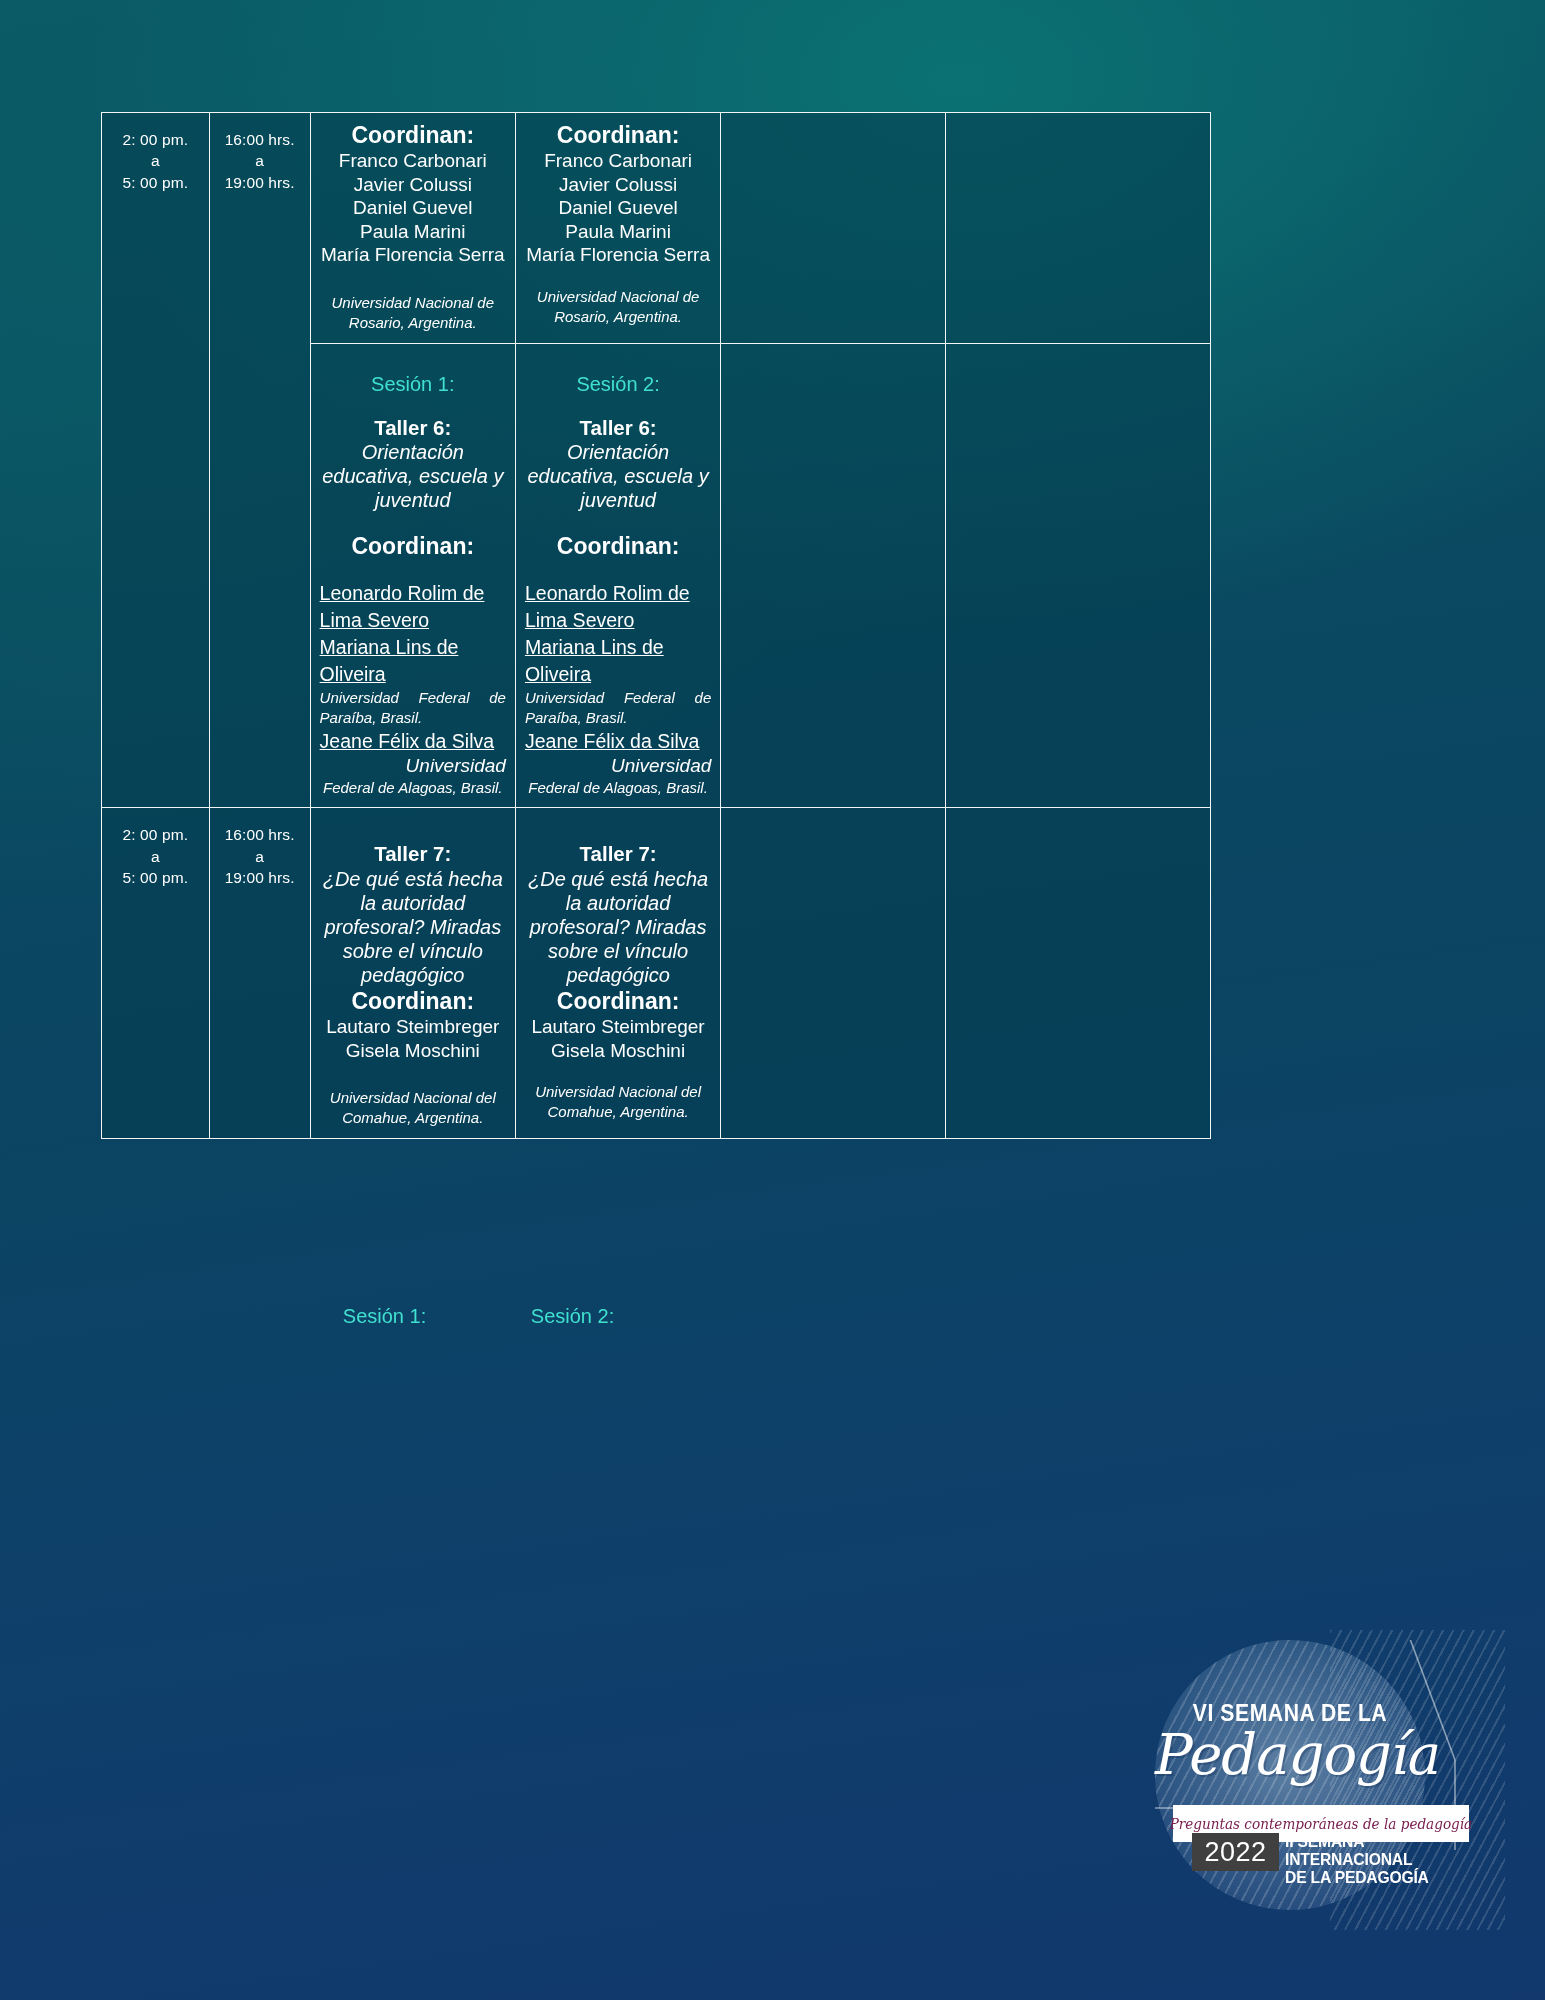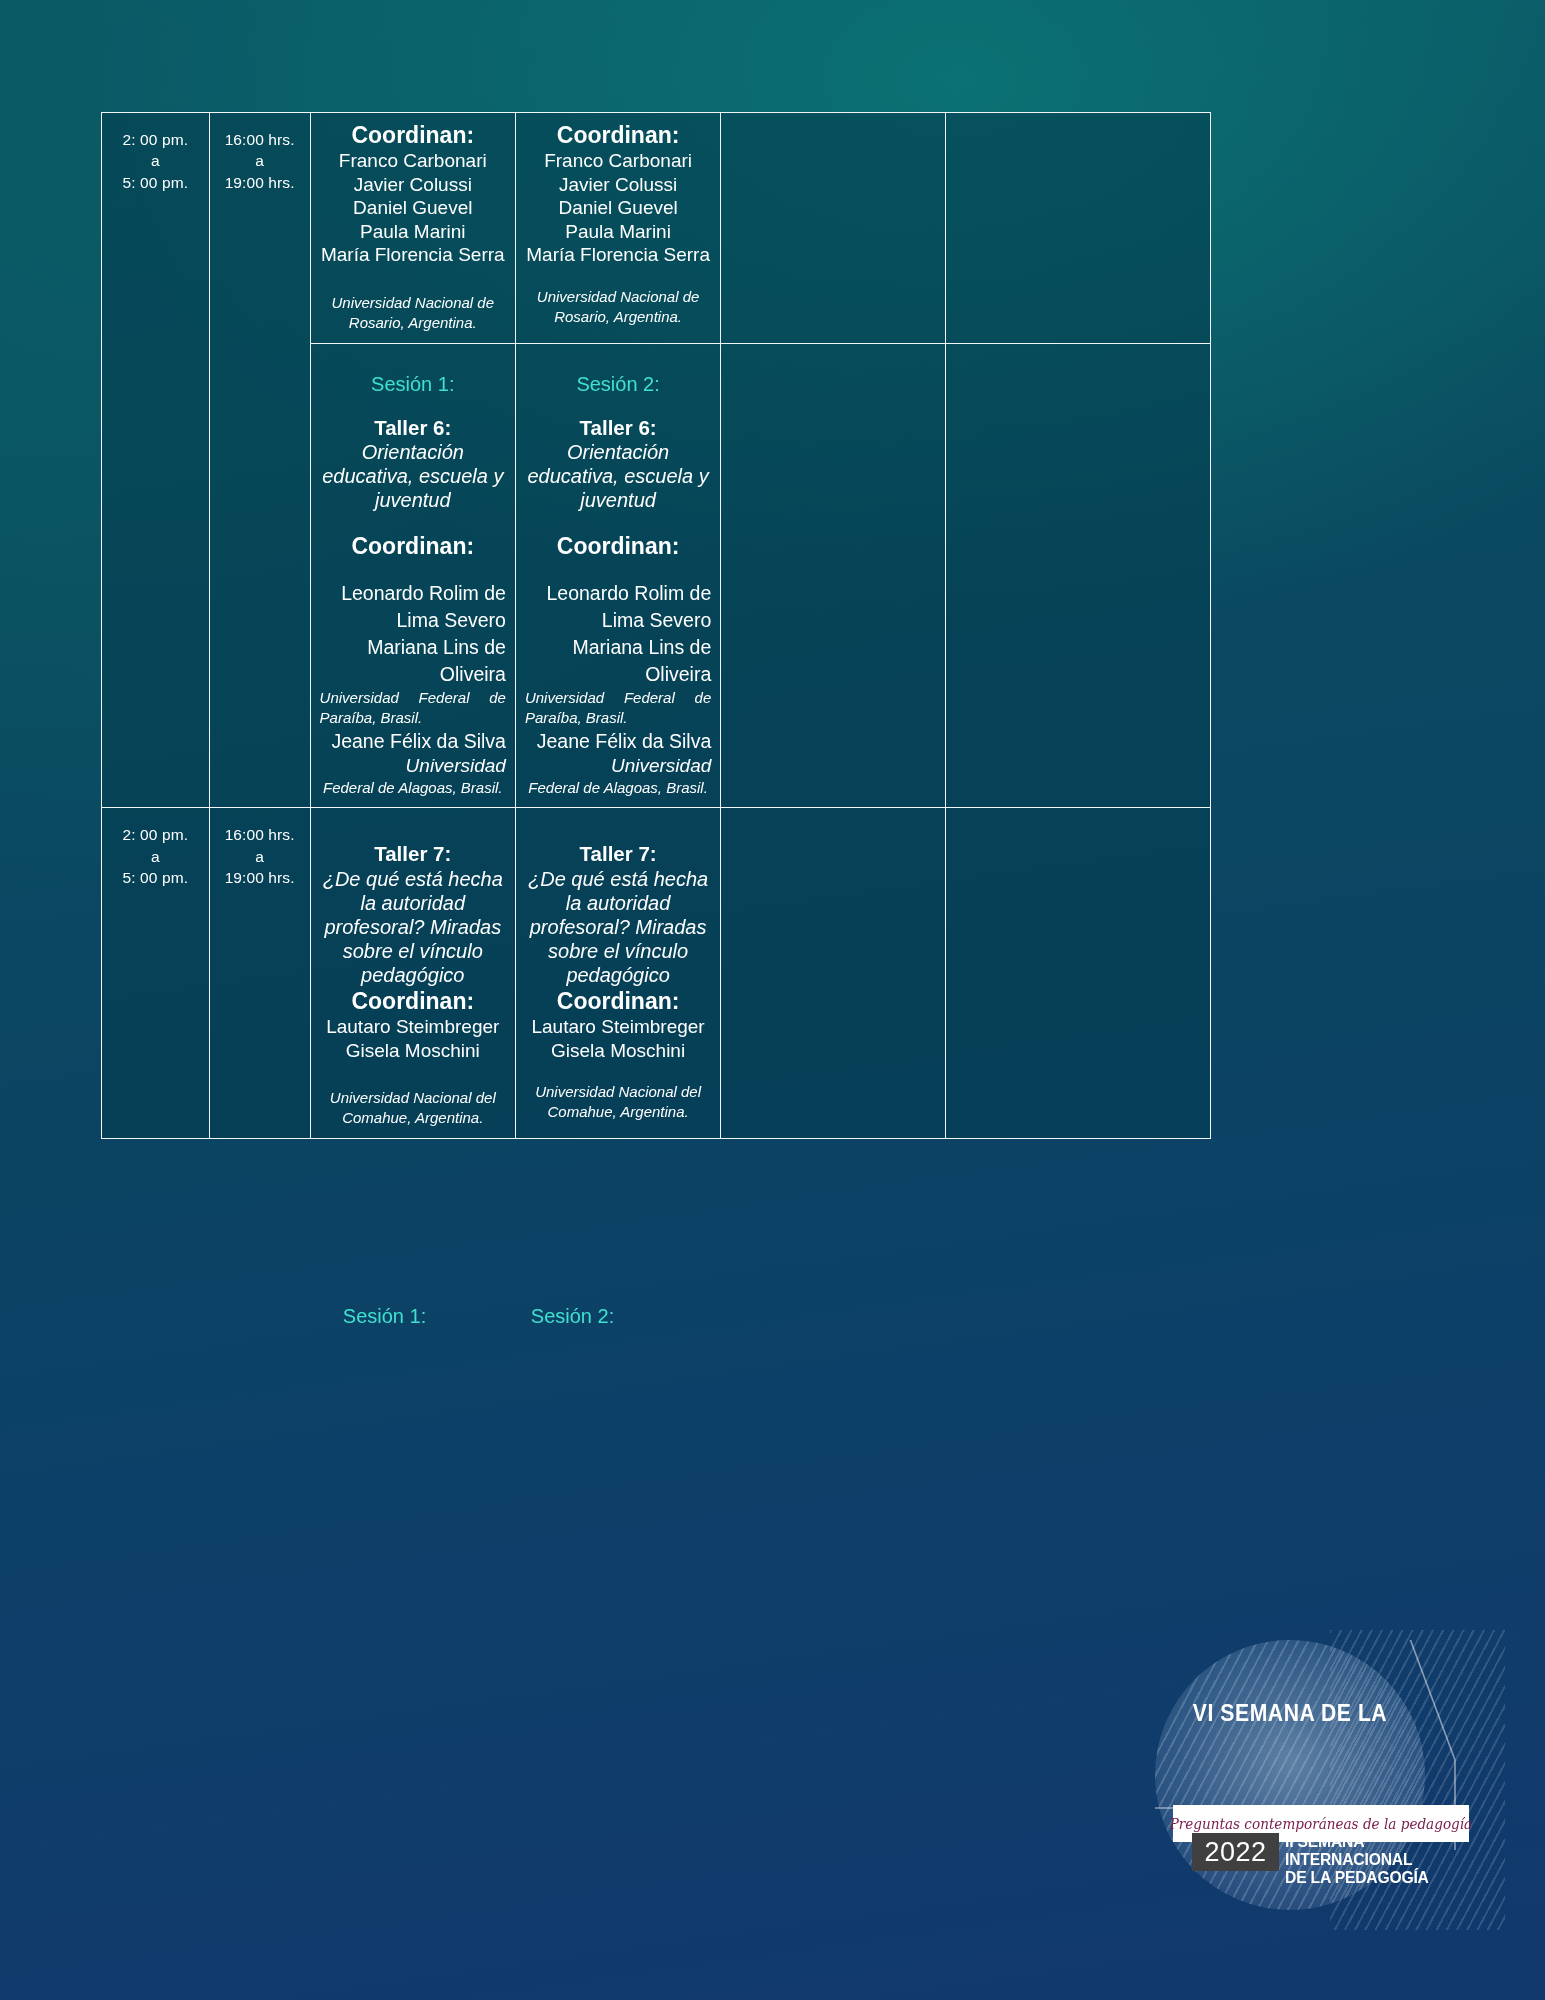--- a/index.html
+++ b/index.html
@@ -68,22 +68,23 @@
   }
   .name-line {
     font-size: 19px;
     line-height: 1.24;
     text-align: center;
     font-weight: 300;
   }
   .name-line-lg {
     font-size: 19.5px;
     line-height: 1.38;
-    text-align: right;
+    text-align: left;
     font-weight: 300;
+    text-decoration: underline;
   }
   .uni-ital {
     font-style: italic;
     font-size: 15px;
     line-height: 1.33;
     text-align: center;
     font-weight: 400;
   }
   .uni-ital-just {
     font-style: italic;
@@ -397,20 +398,21 @@
 <div id="logo">
   <div id="logo-circle"></div>
   <div id="logo-hatch-right"></div>
   <svg id="logo-diag" viewBox="0 0 330 280">
     <line x1="248" y1="-20" x2="300" y2="120" stroke="rgba(255,255,255,0.5)" stroke-width="1.6"></line>
     <line x1="300" y1="120" x2="300" y2="210" stroke="rgba(255,255,255,0.5)" stroke-width="1.6"></line>
     <line x1="-10" y1="168" x2="30" y2="168" stroke="rgba(255,255,255,0.5)" stroke-width="1.6"></line>
     <line x1="30" y1="168" x2="30" y2="200" stroke="rgba(255,255,255,0.5)" stroke-width="1.6"></line>
   </svg>
   <div id="logo-title">VI SEMANA DE LA</div>
+  <div id="logo-script">Pedagogía</div>
   <div id="logo-tagline-bar">
     <span id="logo-tagline">Preguntas contemporáneas de la pedagogía</span>
   </div>
   <div id="logo-year-box">
     <span id="logo-year">2022</span>
   </div>
   <div id="logo-sem-lines">
     <div>II SEMANA INTERNACIONAL</div>
     <div>DE LA PEDAGOGÍA</div>
   </div>

